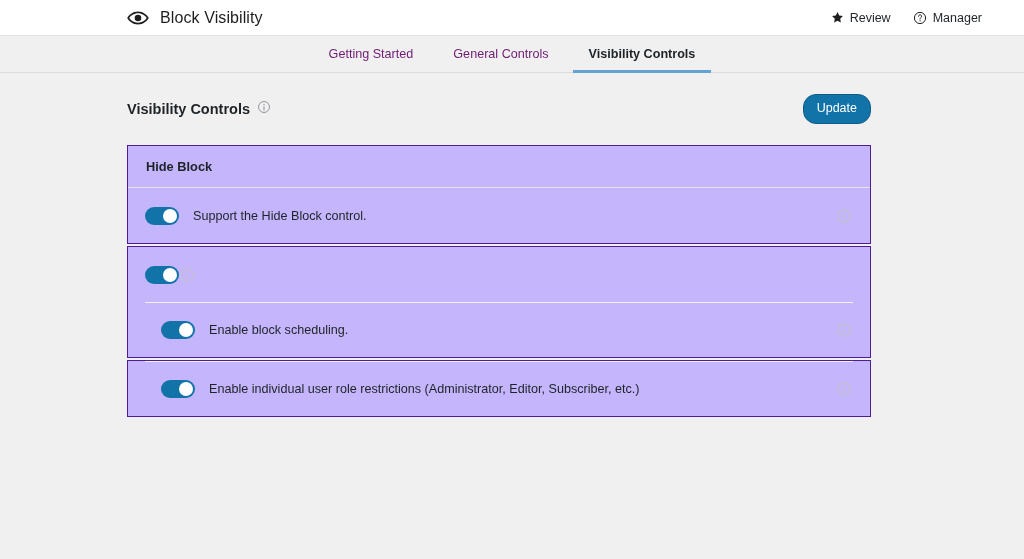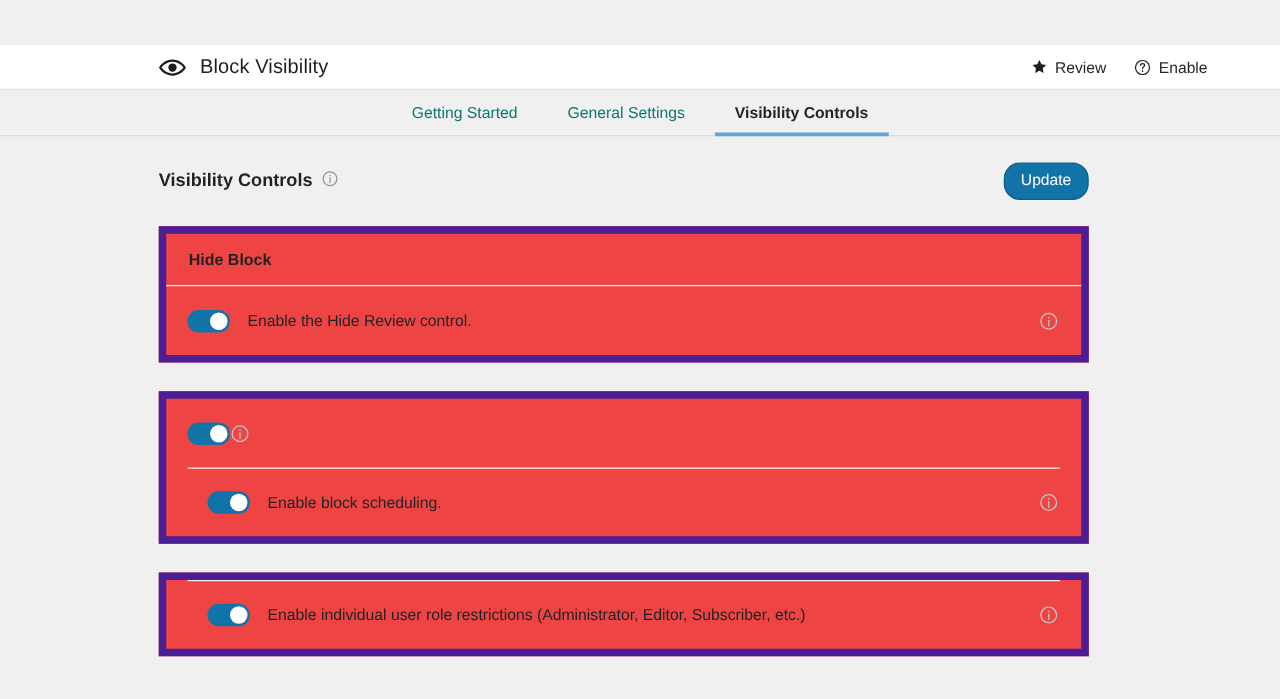--- a/index.html
+++ b/index.html
@@ -12,39 +12,38 @@
   }
 
   
   .topbar {
     height: 36px;
     background: #ffffff;
     border-bottom: 1px solid #e2e4e7;
     display: flex;
     align-items: center;
     position: relative;
-    margin-top: 36px;
   }
   .brand {
     display: flex;
     align-items: center;
     gap: 10px;
     margin-left: 126px;
   }
   .brand-title {
     font-size: 16px;
     font-weight: 400;
     color: #1e1e1e;
     letter-spacing: .1px;
   }
   .eye-icon { width: 24px; height: 24px; display: block; }
 
   .topbar-right {
     position: absolute;
-    right: 58px;
+    right: 42px;
     display: flex;
     align-items: center;
     gap: 22px;
   }
   .top-link {
     display: flex;
     align-items: center;
     gap: 6px;
     font-size: 12.5px;
     color: #23282d;
@@ -61,21 +60,21 @@
     display: flex;
     align-items: stretch;
     justify-content: center;
     gap: 0;
   }
   .tab {
     display: flex;
     align-items: center;
     padding: 0 20px;
     font-size: 12.6px;
-    color: #0f766e;
+    color: #701a75;
     cursor: pointer;
     position: relative;
     white-space: nowrap;
   }
   .tab.active { font-weight: 700; color: #1d2327; }
   .tab.active::after {
     content: "";
     position: absolute;
     left: 4px; right: 4px; bottom: -1px;
     height: 3px;
@@ -107,23 +106,23 @@
     font-size: 12.5px;
     padding: 6px 13px 7px;
     cursor: pointer;
     font-family: inherit;
     line-height: 1.2;
   }
 
   
   .cards { margin-left: 127px; width: 744px; }
   .card {
-    background: #ef4444;
-    border: 6px solid #4c1d95;
-    margin-bottom: 23px;
+    background: #c4b5fd;
+    border: 1px solid #4c1d95;
+    margin-bottom: 2px;
   }
   .card-header {
     padding: 13px 18px 13px;
     border-bottom: 1px solid #e2e4e7;
     font-size: 12.8px;
     font-weight: 700;
     color: #1d2327;
   }
   .row {
     display: flex;
@@ -195,31 +194,31 @@
       <span>Review</span>
     </a>
     <a class="top-link">
       <span>
         <svg width="14" height="14" viewBox="0 0 24 24" aria-hidden="true">
           <circle cx="12" cy="12" r="9.6" fill="none" stroke="#1e1e1e" stroke-width="1.7"></circle>
           <path d="M9.4 9.1c0-1.5 1.2-2.5 2.7-2.5 1.6 0 2.7 1 2.7 2.4 0 1.2-.7 1.8-1.6 2.4-.8.6-1.1 1-1.1 1.9v.4" fill="none" stroke="#1e1e1e" stroke-width="1.7" stroke-linecap="round"></path>
           <circle cx="12.1" cy="16.9" r="1.15" fill="#1e1e1e"></circle>
         </svg>
       </span>
-      <span>Enable</span>
+      <span>Manager</span>
     </a>
   </div>
 </div>
 
 <div class="tabbar">
   <div class="tab">
     <span>Getting Started</span>
   </div>
   <div class="tab">
-    <span>General Settings</span>
+    <span>General Controls</span>
   </div>
   <div class="tab active">
     <span>Visibility Controls</span>
   </div>
 </div>
 
 <div class="page">
 
   <div class="page-head">
     <div class="page-title-wrap">
@@ -236,21 +235,21 @@
   </div>
 
   <div class="cards">
 
     <div class="card">
       <div class="card-header">Hide Block</div>
       <div class="row">
         <div class="toggle">
           <div class="knob"></div>
         </div>
-        <div class="row-label">Enable the Hide Review control.</div>
+        <div class="row-label">Support the Hide Block control.</div>
         <span class="info-icon">
           <svg width="16" height="16" viewBox="0 0 24 24" aria-hidden="true">
             <circle cx="12" cy="12" r="9.4" fill="none" stroke="#c3c4c7" stroke-width="1.6"></circle>
             <circle cx="12" cy="7.6" r="1.1" fill="#c3c4c7"></circle>
             <path d="M12 10.9v6.6" stroke="#c3c4c7" stroke-width="1.6" stroke-linecap="round"></path>
           </svg>
         </span>
       </div>
     </div>
 

